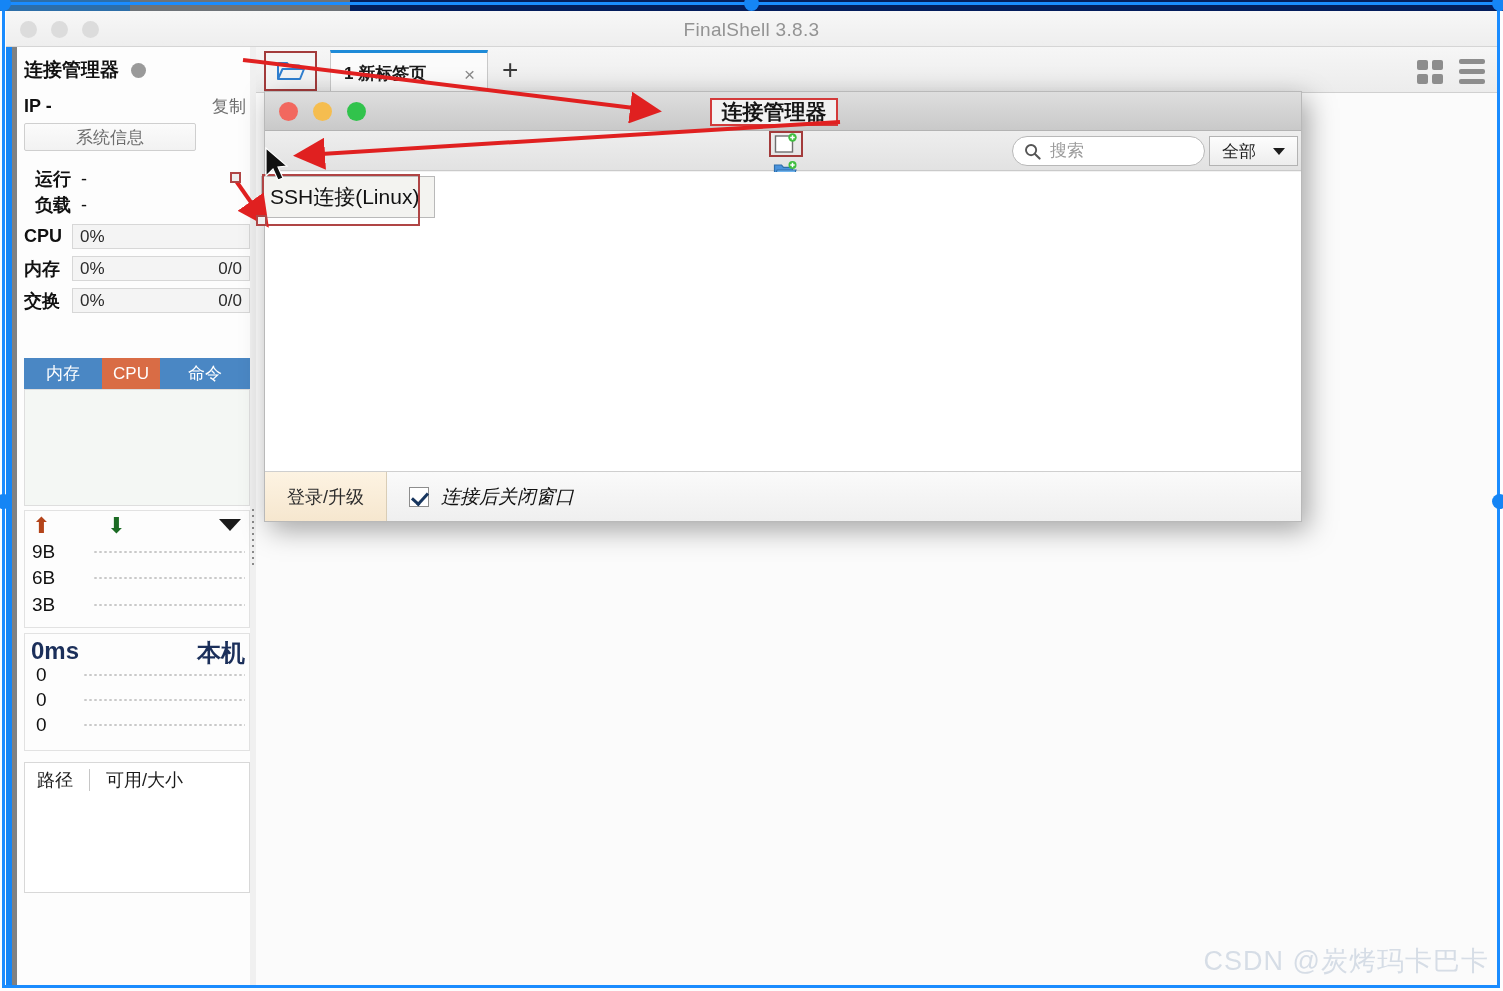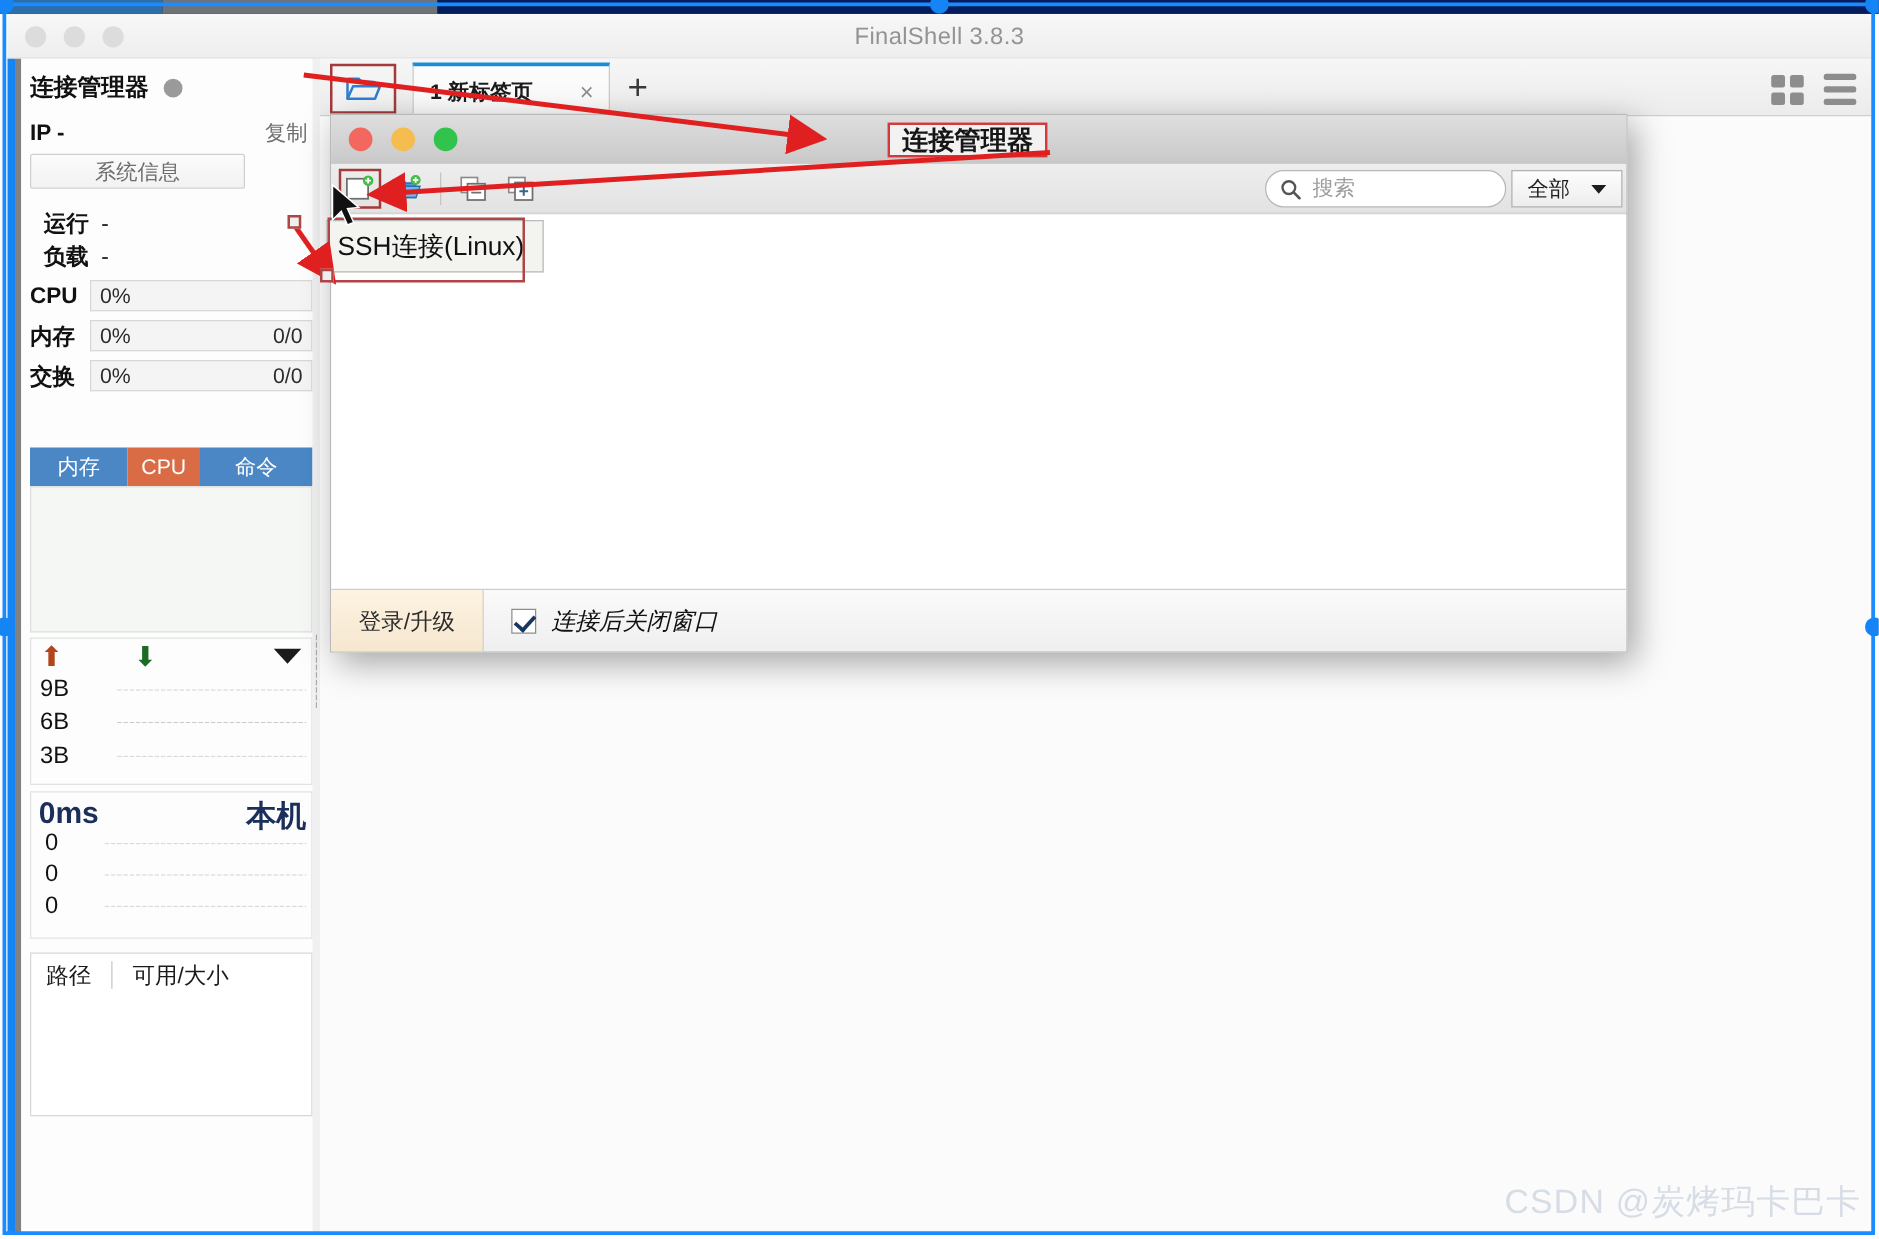--- a/index.html
+++ b/index.html
@@ -305,21 +305,21 @@
   .dlg-dot { width: 19px; height: 19px; border-radius: 50%; }
   .dot-r { background: #f2685f; }
   .dot-y { background: #f5bd4f; }
   .dot-g { background: #31c34c; }
 
   .dlg-toolbar {
     position: relative;
     height: 40px;
     background: linear-gradient(#eeeeee, #e2e2e2);
     border-bottom: 1px solid #cacaca;
-    display: flex; align-items: center; padding-left: 6px; gap: 4px;
+    display: flex; align-items: center; padding-left: 6px; gap: 4px; flex-direction: column;
   }
   .tool-ico {
     position: relative;
     width: 34px; height: 32px;
     display: flex; align-items: center; justify-content: center;
   }
   .tool-ico.boxed { border: 2px solid #a33b3b; }
   .tb-sep { width: 1px; height: 26px; background: #c3c3c3; margin: 0 5px; }
 
   .dlg-search-wrap {

